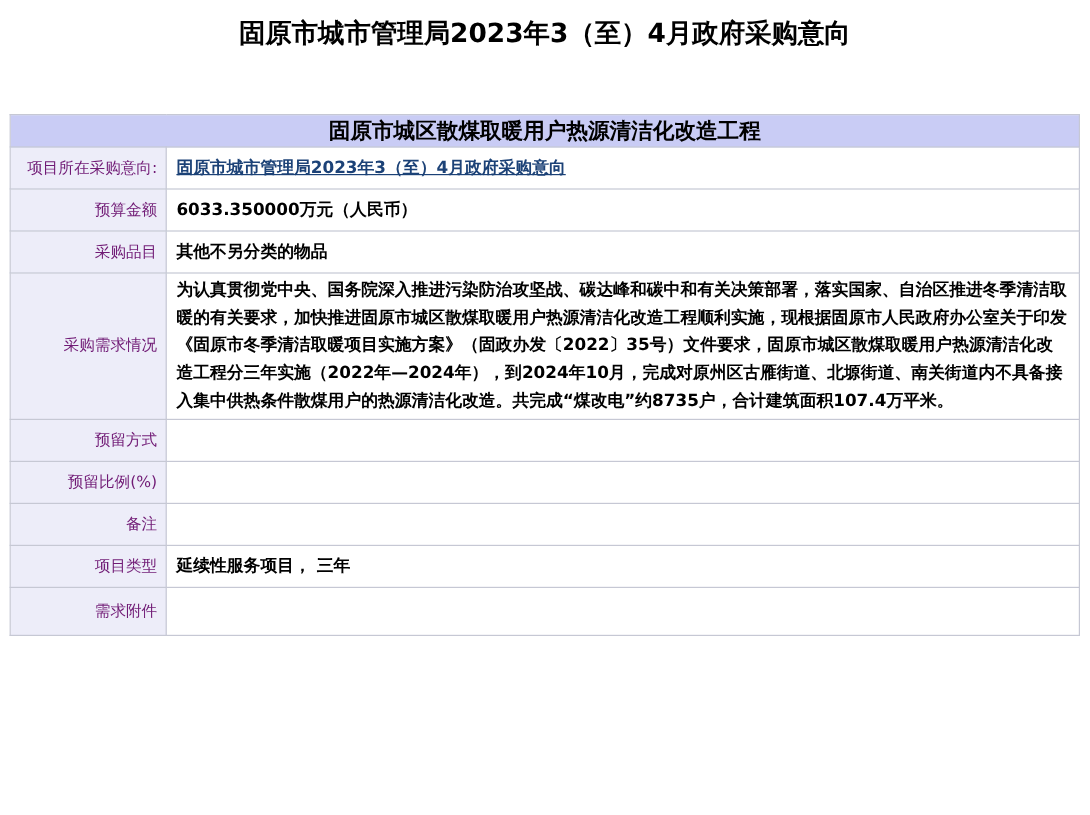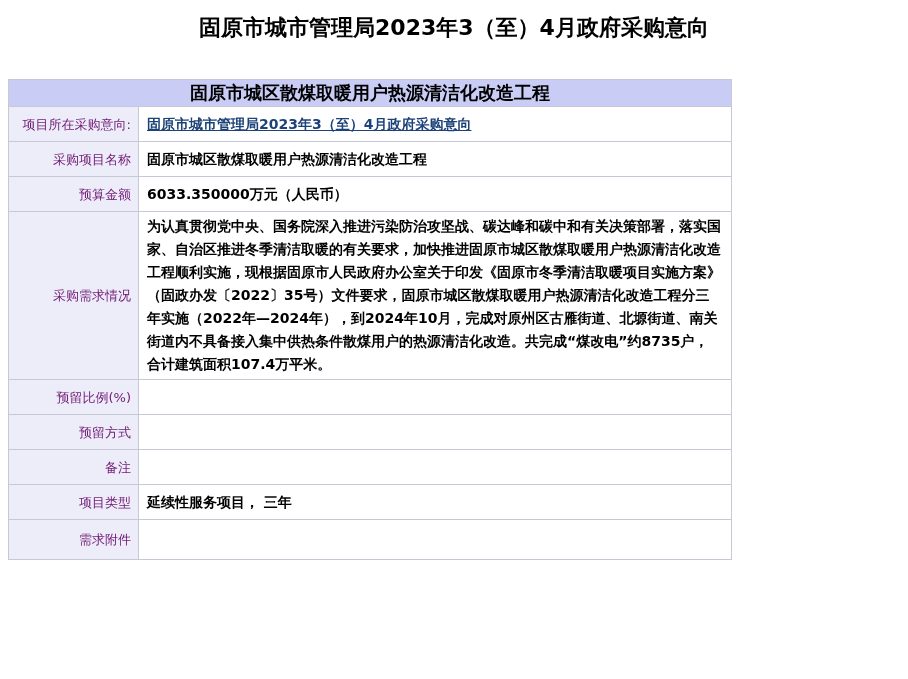--- a/index.html
+++ b/index.html
@@ -6,21 +6,21 @@
   body {
     width: 908px; height: 679px; background: #ffffff;
     font-family: "DejaVu Sans", "Liberation Sans", sans-serif;
     color: #000;
   }
   .page-title {
     margin: 13px 0 0 0; text-align: center;
     font-size: 22px; font-weight: bold; color: #000;
   }
   table.detail {
-    width: 724px; margin: 36px 8px 0 8px;
+    width: 892px; margin: 52px 8px 0 8px;
     border-collapse: collapse; table-layout: fixed;
   }
   table.detail td, table.detail th {
     border: 1px solid var(--border-color, #c6c8d4);
     vertical-align: middle;
   }
   th.band {
     background: var(--header-band, #c9ccf5);
     font-size: 18px; font-weight: bold; color: #000;
     height: 22px; padding: 1px 0; text-align: center;
@@ -58,37 +58,37 @@
     <tr>
       <th class="band" colspan="2">固原市城区散煤取暖用户热源清洁化改造工程</th>
     </tr>
   </thead>
   <tbody>
       <tr>
         <td class="label">项目所在采购意向:</td>
         <td class="value"><a href="#">固原市城市管理局2023年3（至）4月政府采购意向</a></td>
       </tr>
       <tr>
-        <td class="label">采购项目名称</td>
-        <td class="value">固原市城区散煤取暖用户热源清洁化改造工程</td>
+        <td class="label">预算金额</td>
+        <td class="value">6033.350000万元（人民币）</td>
       </tr>
       <tr>
-        <td class="label">预算金额</td>
-        <td class="value">6033.350000万元（人民币）</td>
+        <td class="label">采购品目</td>
+        <td class="value">其他不另分类的物品</td>
       </tr>
       <tr>
         <td class="label">采购需求情况</td>
         <td class="value">为认真贯彻党中央、国务院深入推进污染防治攻坚战、碳达峰和碳中和有关决策部署，落实国家、自治区推进冬季清洁取暖的有关要求，加快推进固原市城区散煤取暖用户热源清洁化改造工程顺利实施，现根据固原市人民政府办公室关于印发《固原市冬季清洁取暖项目实施方案》（固政办发〔2022〕35号）文件要求，固原市城区散煤取暖用户热源清洁化改造工程分三年实施（2022年—2024年），到2024年10月，完成对原州区古雁街道、北塬街道、南关街道内不具备接入集中供热条件散煤用户的热源清洁化改造。共完成“煤改电”约8735户，合计建筑面积107.4万平米。</td>
       </tr>
       <tr>
-        <td class="label">预留比例(%)</td>
+        <td class="label">预留方式</td>
         <td class="value"></td>
       </tr>
       <tr>
-        <td class="label">预留方式</td>
+        <td class="label">预留比例(%)</td>
         <td class="value"></td>
       </tr>
       <tr>
         <td class="label">备注</td>
         <td class="value"></td>
       </tr>
       <tr>
         <td class="label">项目类型</td>
         <td class="value">延续性服务项目， 三年</td>
       </tr>

